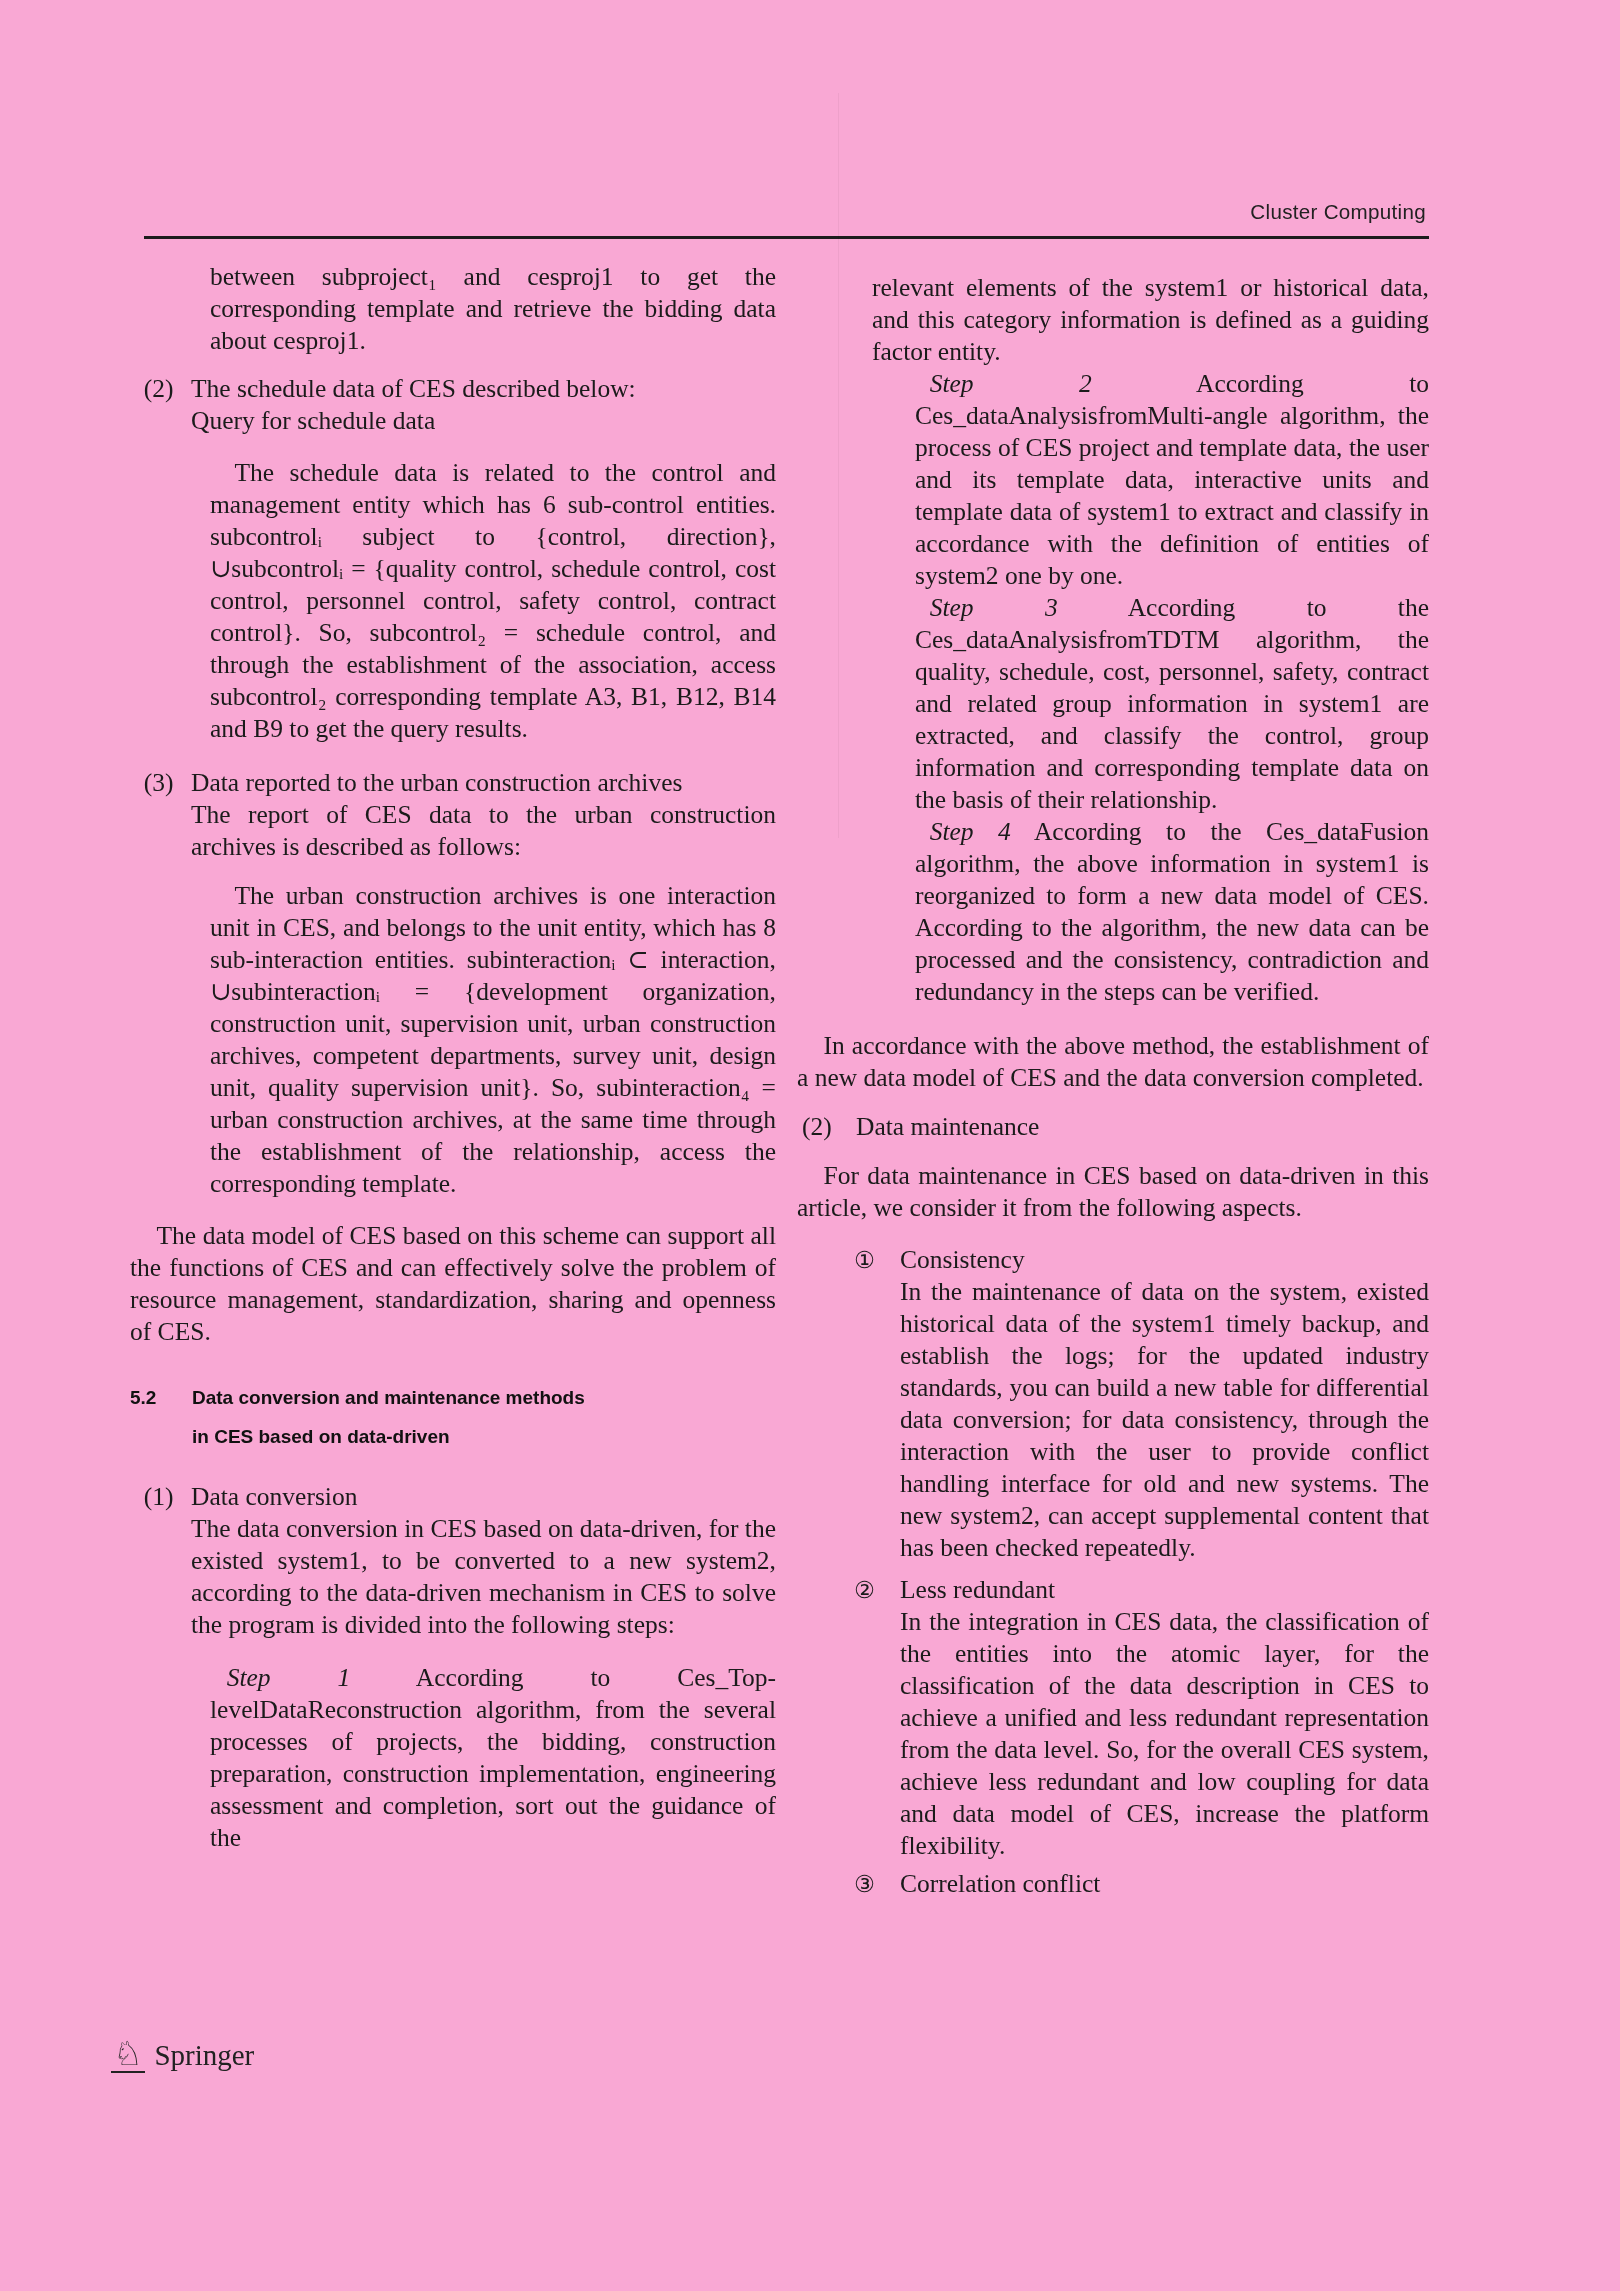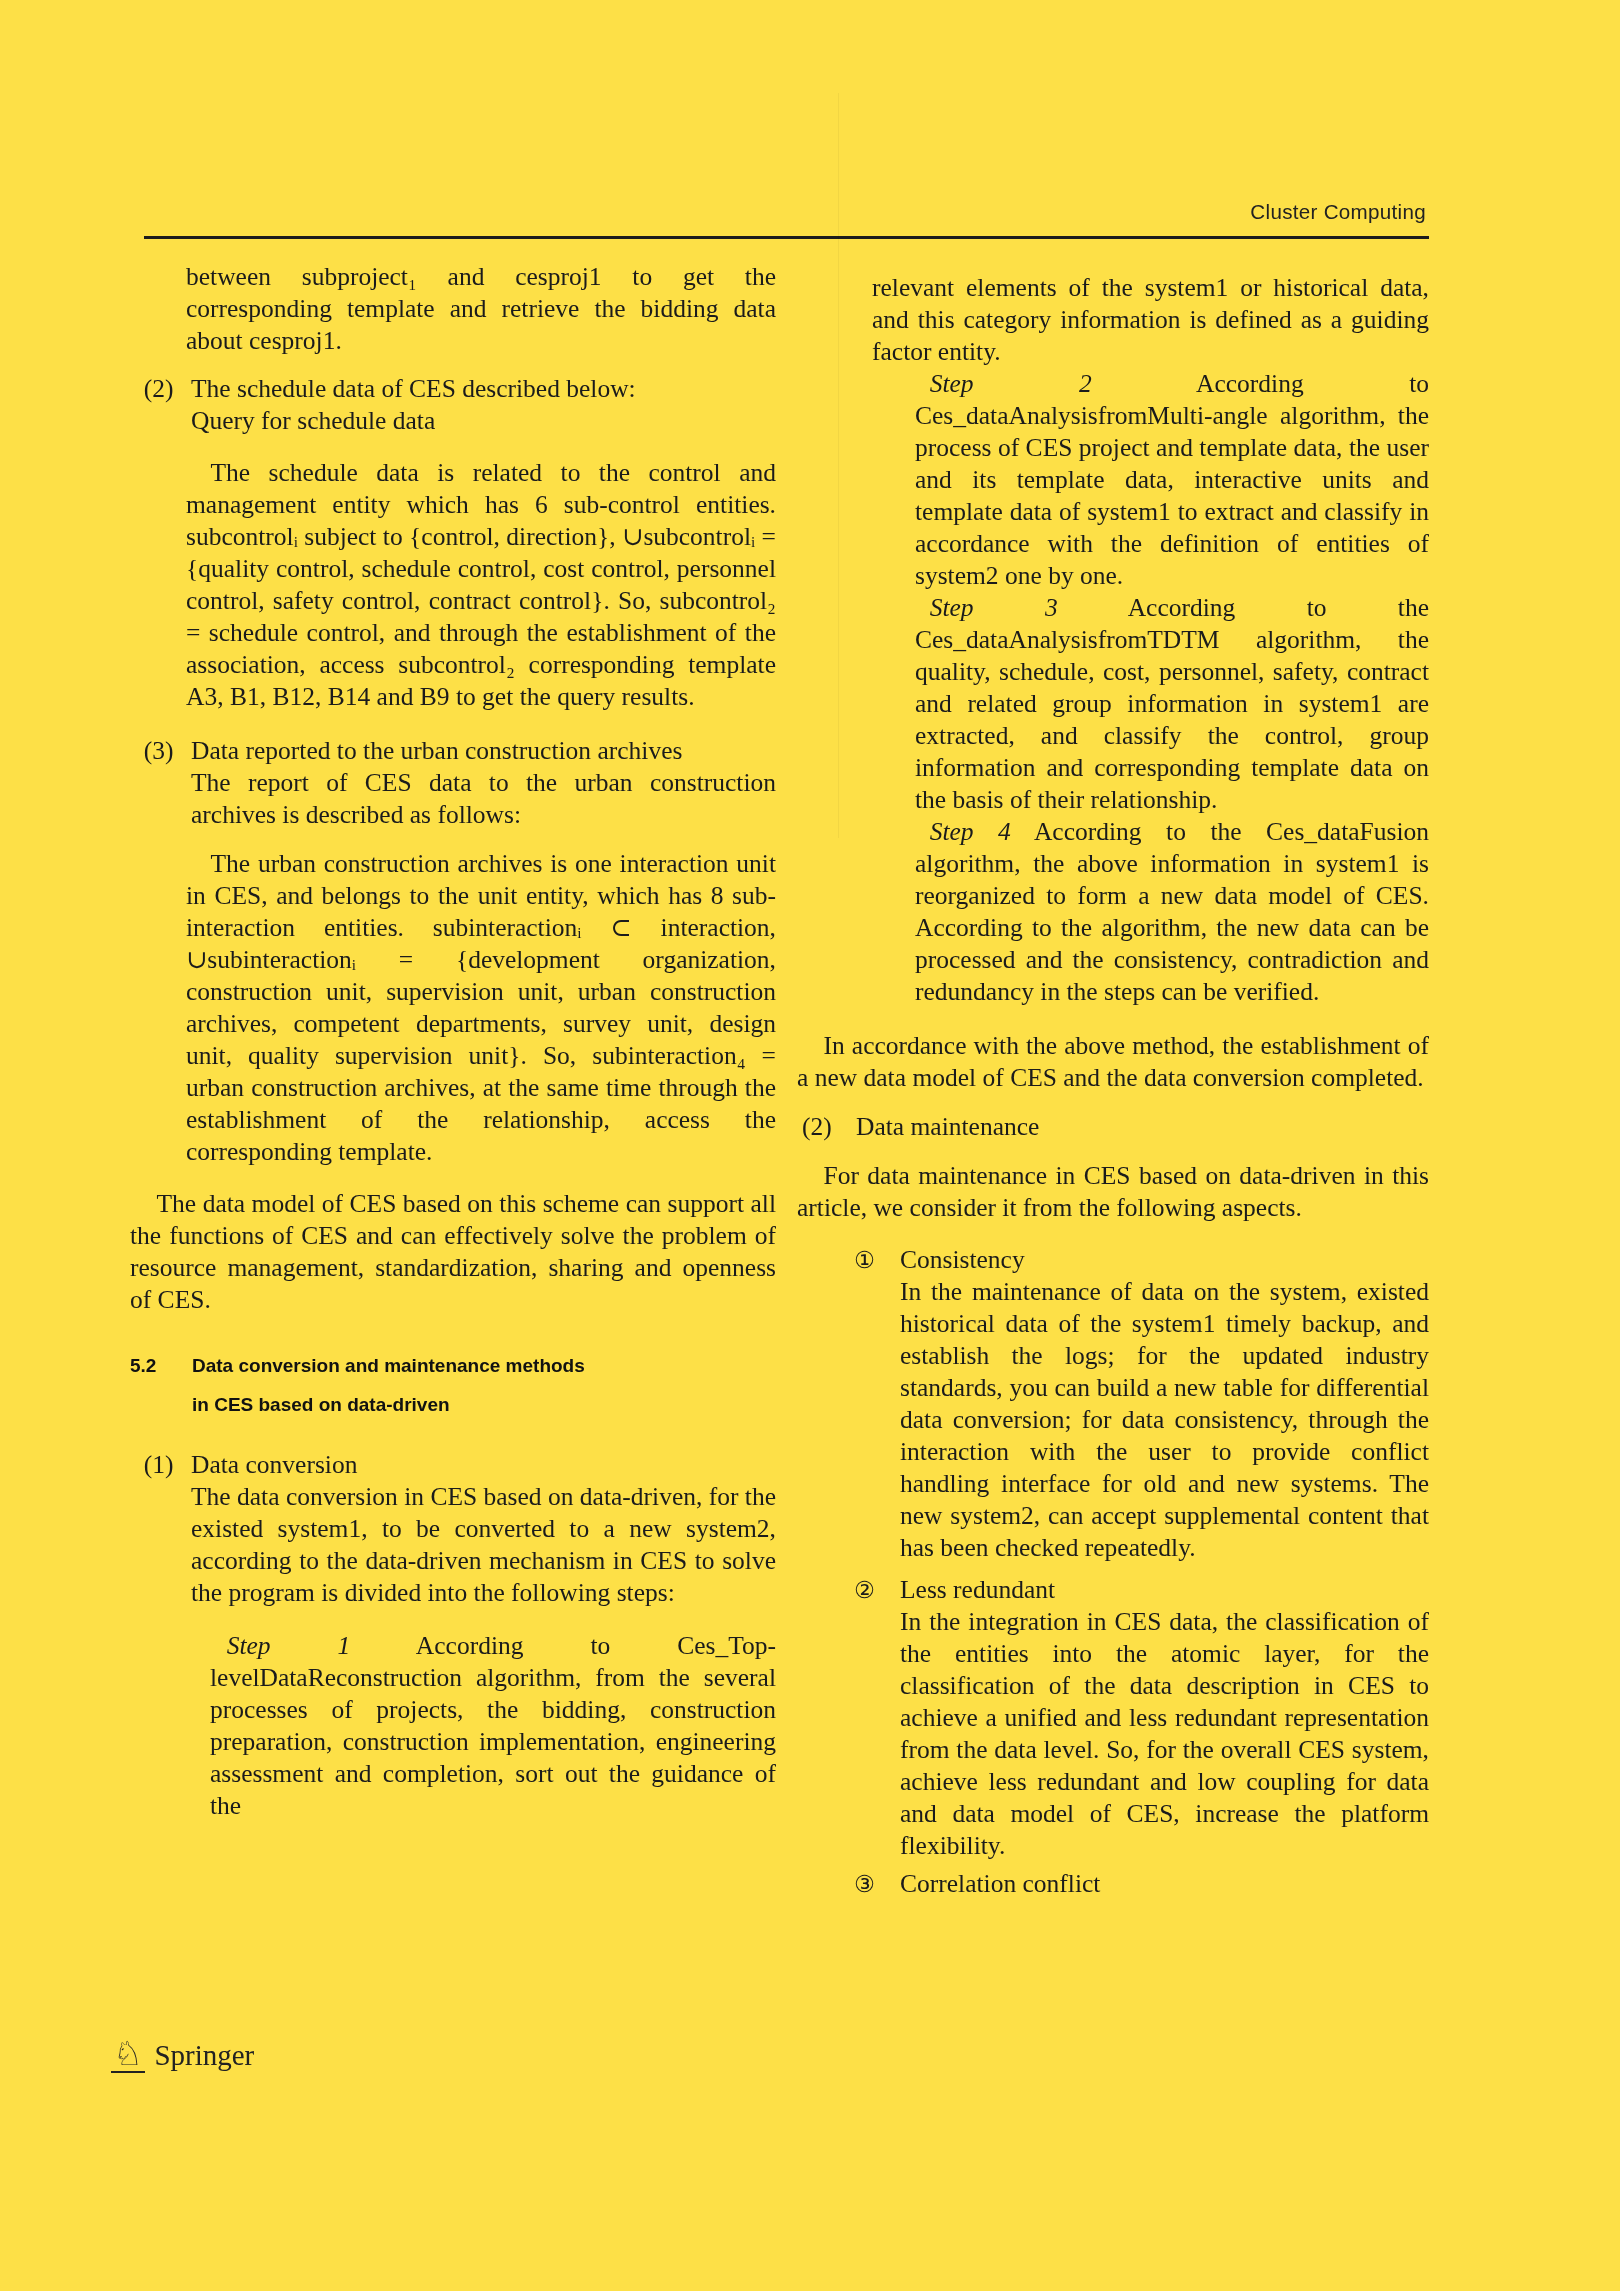--- a/index.html
+++ b/index.html
@@ -1,19 +1,19 @@
 <!DOCTYPE html>
 <html><head>
 <meta charset="utf-8">
 <style>
   html,body{margin:0;padding:0;background:#e9e9e7;}
   .page{
     position:relative;
     width:1620px;height:2292px;
-    background:#fde047;
+    background:#f9a8d4;
     font-family:"Liberation Serif","DejaVu Serif",serif;
     color:#1b1b1b;
     overflow:hidden;
   }
   
   .journal{
     position:absolute;top:200px;right:194px;
     font-family:"Liberation Sans","DejaVu Sans",sans-serif;
     font-size:20.6px;color:#222;letter-spacing:0.3px;
   }
@@ -24,21 +24,21 @@
   .fold{
     position:absolute;left:838px;top:93px;width:1px;height:745px;
     background:rgba(0,0,0,0.045);
   }
   
   .col{position:absolute;font-size:25.5px;line-height:32px;}
   .col-left{left:130px;top:261px;width:646px;}
   .col-right{left:797px;top:272px;width:632px;}
   p{margin:0;}
   .just{text-align:justify;}
-  .indent-block{margin-left:56px;}
+  .indent-block{margin-left:80px;}
   .first-indent{text-indent:24.5px;}
   .para-indent{text-indent:26.5px;}
   .step{margin-left:80px;text-indent:16.7px;}
   .col-right .step{margin-left:118px;text-indent:14.7px;}
   .col-right .indent-block{margin-left:75px;}
   .step-lead{font-style:italic;}
   .num-item{position:relative;padding-left:61px;}
   .num-item .num{position:absolute;left:13.7px;top:0;}
   .col-right .num-item{padding-left:59px;}
   .col-right .num-item .num{left:4.9px;}

